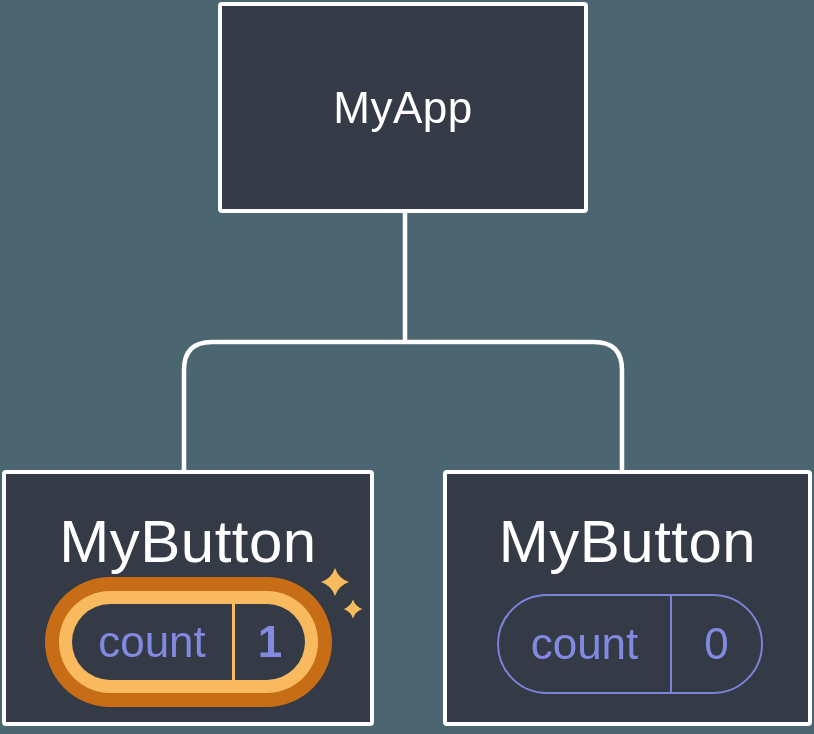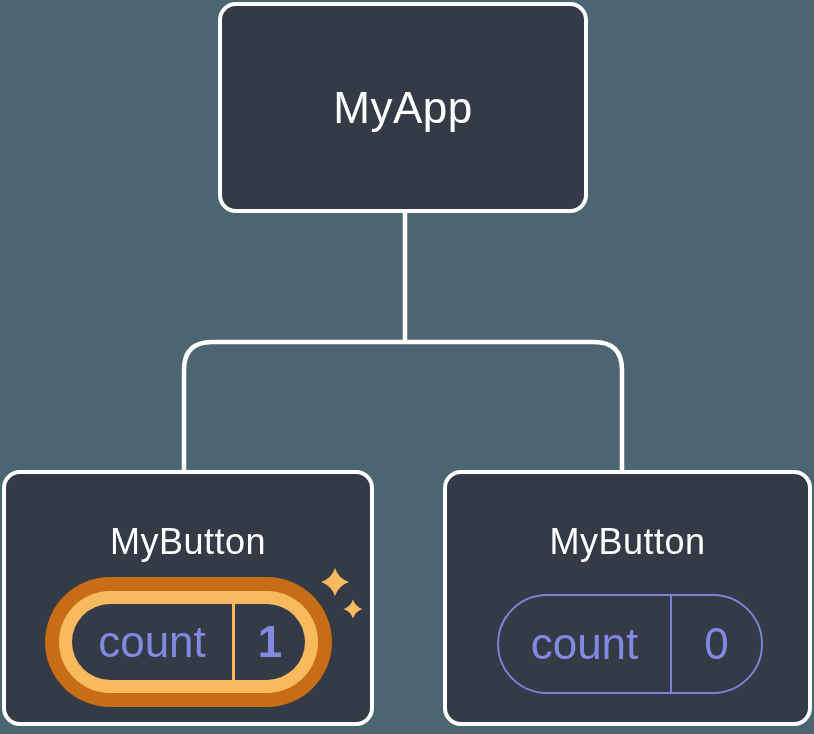--- a/index.html
+++ b/index.html
@@ -26,21 +26,21 @@
   .connector-svg {
     position: absolute;
     left: 0; top: 0;
     width: 814px; height: 734px;
     pointer-events: none;
   }
   .node {
     position: absolute;
     background: var(--node-bg);
     border: 4px solid var(--node-border);
-    border-radius: 18px;
+    border-radius: 4px;
   }
   .node-root {
     left: 218px; top: 2px;
     width: 370px; height: 211px;
     display: flex;
     align-items: center;
     justify-content: center;
   }
   .node-title {
     color: var(--title);
@@ -55,21 +55,21 @@
   .node-child-left  { left: 2px; }
   .node-child-right { left: 443px; width: 369px; }
   .child-title {
     position: absolute;
     left: 0; right: 0;
     top: 46px;
     height: 44px;
     line-height: 44px;
     text-align: center;
     color: var(--title);
-    font-size: 36px;
+    font-size: 60px;
     font-weight: 500;
     letter-spacing: 0.5px;
   }
   
   .pill-highlight-outer {
     position: absolute;
     left: 39px; top: 103px;
     width: 287px; height: 130px;
     background: var(--hl-outer);
     border-radius: 65px;

